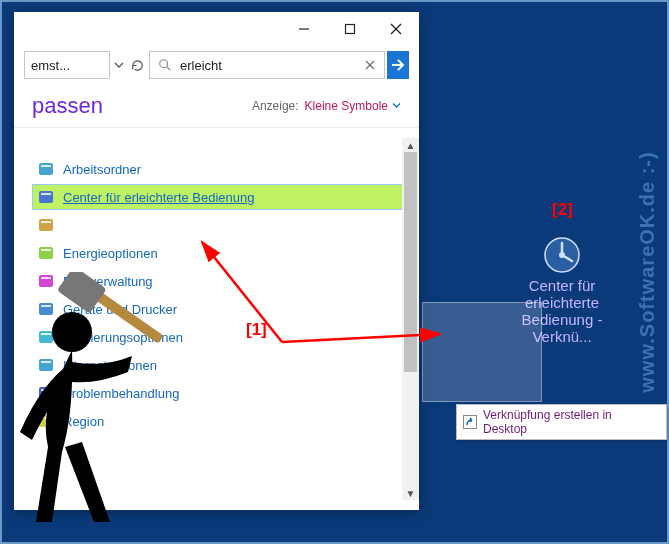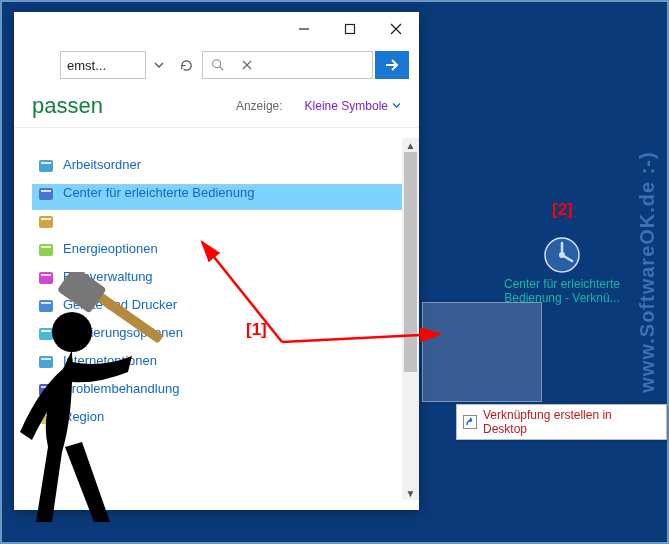--- a/index.html
+++ b/index.html
@@ -39,21 +39,20 @@
       background: #fff;
     }
     .titlebar .btn {
       width: 46px; display: flex; align-items: center; justify-content: center;
       color: #222;
     }
     .titlebar .btn svg { stroke: #222; }
     .navrow {
       height: 38px; display: flex; align-items: center; gap: 2px;
       padding: 0 10px;
-      margin-left: 36px;
     }
     .addressbox {
       flex: 0 0 86px;
       height: 28px; border: 1px solid #c6c6c6;
       display: flex; align-items: center;
       padding: 0 6px; font-size: 13px; color: #222;
       background: #fff;
     }
     .chev { width: 22px; height: 28px; border: 1px solid transparent; display: flex; align-items: center; justify-content: center; }
     .refresh { width: 28px; height: 28px; display: flex; align-items: center; justify-content: center; }
@@ -71,69 +70,69 @@
       width: 34px; height: 28px; background: #1976d2;
       display: flex; align-items: center; justify-content: center;
     }
     .gobtn svg { stroke: #fff; }
     .subhead {
       height: 44px; display: flex; align-items: center; justify-content: space-between;
       padding: 0 18px;
       border-bottom: 1px solid #ececec;
     }
     .subhead .left {
-      color: #15803d; font-size: 22px;
-    }
-    .subhead .right { display: flex; align-items: center; gap: 22px; font-size: 12px; }
+      color: #6d28d9; font-size: 22px;
+    }
+    .subhead .right { display: flex; align-items: center; gap: 6px; font-size: 12px; }
     .subhead .right .lbl { color: #666; }
-    .subhead .right .link { color: #6d28d9; display: flex; align-items: center; gap: 4px; }
+    .subhead .right .link { color: #be185d; display: flex; align-items: center; gap: 4px; }
     .content {
       position: relative; flex: 1; padding: 28px 14px 10px 18px;
       overflow: hidden;
     }
     .listwrap { position: relative; width: 372px; }
     .item {
-      height: 26px; display: flex; align-items: flex-start; gap: 8px;
+      height: 26px; display: flex; align-items: center; gap: 8px;
       font-size: 13px; color: #1567c1; padding: 0 4px;
       margin-bottom: 2px;
       border: 1px solid transparent;
     }
     .item.selected {
-      background: #7dd3fc; border: 1px solid #9cc9ef;
+      background: #bef264; border: 1px solid #9cc9ef; text-decoration: underline;
     }
     .item .ic { width: 18px; height: 18px; display: inline-flex; align-items: center; justify-content: center; }
     .item .txt { white-space: nowrap; }
 
     .scrollbar {
       position: absolute; right: 0; top: 10px; bottom: 10px;
       width: 17px; background: #f1f1f1;
     }
     .scrollbar .thumb {
       position: absolute; left: 2px; right: 2px; top: 14px; height: 220px;
       background: #c1c1c1;
     }
     .scrollbar .arrow { position: absolute; left: 0; right: 0; height: 14px; display: flex; align-items: center; justify-content: center; color: #555; font-size: 10px; }
     .scrollbar .arrow.up { top: 0; }
     .scrollbar .arrow.dn { bottom: 0; }
 
     .desktop-icon {
       position: absolute; left: 490px; top: 235px; width: 140px;
-      text-align: center; color: #14b8a6; font-size: 12px;
+      text-align: center; color: #c4b5fd; font-size: 15px;
     }
     .desktop-icon .glyph { width: 36px; height: 36px; margin: 0 auto 4px; }
     .drag-ghost {
       position: absolute; left: 420px; top: 300px;
       width: 120px; height: 100px;
       background: rgba(255,255,255,.18);
       border: 1px solid rgba(255,255,255,.35);
     }
     .tooltip {
       position: absolute; left: 454px; top: 402px;
       background: #fff; border: 1px solid #bcbcbc;
-      padding: 3px 8px 3px 6px; font-size: 12px; color: #b91c1c;
+      padding: 3px 8px 3px 6px; font-size: 12px; color: #701a75;
       display: flex; align-items: center; gap: 6px;
       box-shadow: 1px 1px 3px rgba(0,0,0,.2);
     }
     .tooltip .sc { width: 14px; height: 14px; }
 
     .marker1 { position: absolute; left: 244px; top: 318px; color: #ff0000; font-size: 17px; font-weight: 700; }
     .marker2 { position: absolute; left: 550px; top: 198px; color: #ff0000; font-size: 17px; font-weight: 700; }
 
     .arrow-overlay {
       position: absolute; left: 0; top: 0;
@@ -186,20 +185,21 @@
             <path d="M3 12 L3 8 L7 8" fill="none" stroke="#555" stroke-width="1.3"></path>
           </svg>
       </div>
       <div class="searchbox">
         <span class="mag">
           <svg width="14" height="14" viewBox="0 0 16 16">
               <circle cx="6.5" cy="6.5" r="4.5" fill="none" stroke="#888" stroke-width="1.3"></circle>
               <line x1="10" y1="10" x2="14" y2="14" stroke="#888" stroke-width="1.3"></line>
             </svg>
         </span>
+        <input value="erleicht" style="">
         <span class="clear">
           <svg width="10" height="10">
               <line x1="1" y1="1" x2="9" y2="9" stroke="#666" stroke-width="1.1"></line>
               <line x1="9" y1="1" x2="1" y2="9" stroke="#666" stroke-width="1.1"></line>
             </svg>
         </span>
       </div>
       <div class="gobtn">
         <svg width="16" height="14">
             <line x1="2" y1="7" x2="12" y2="7" stroke-width="2"></line>

